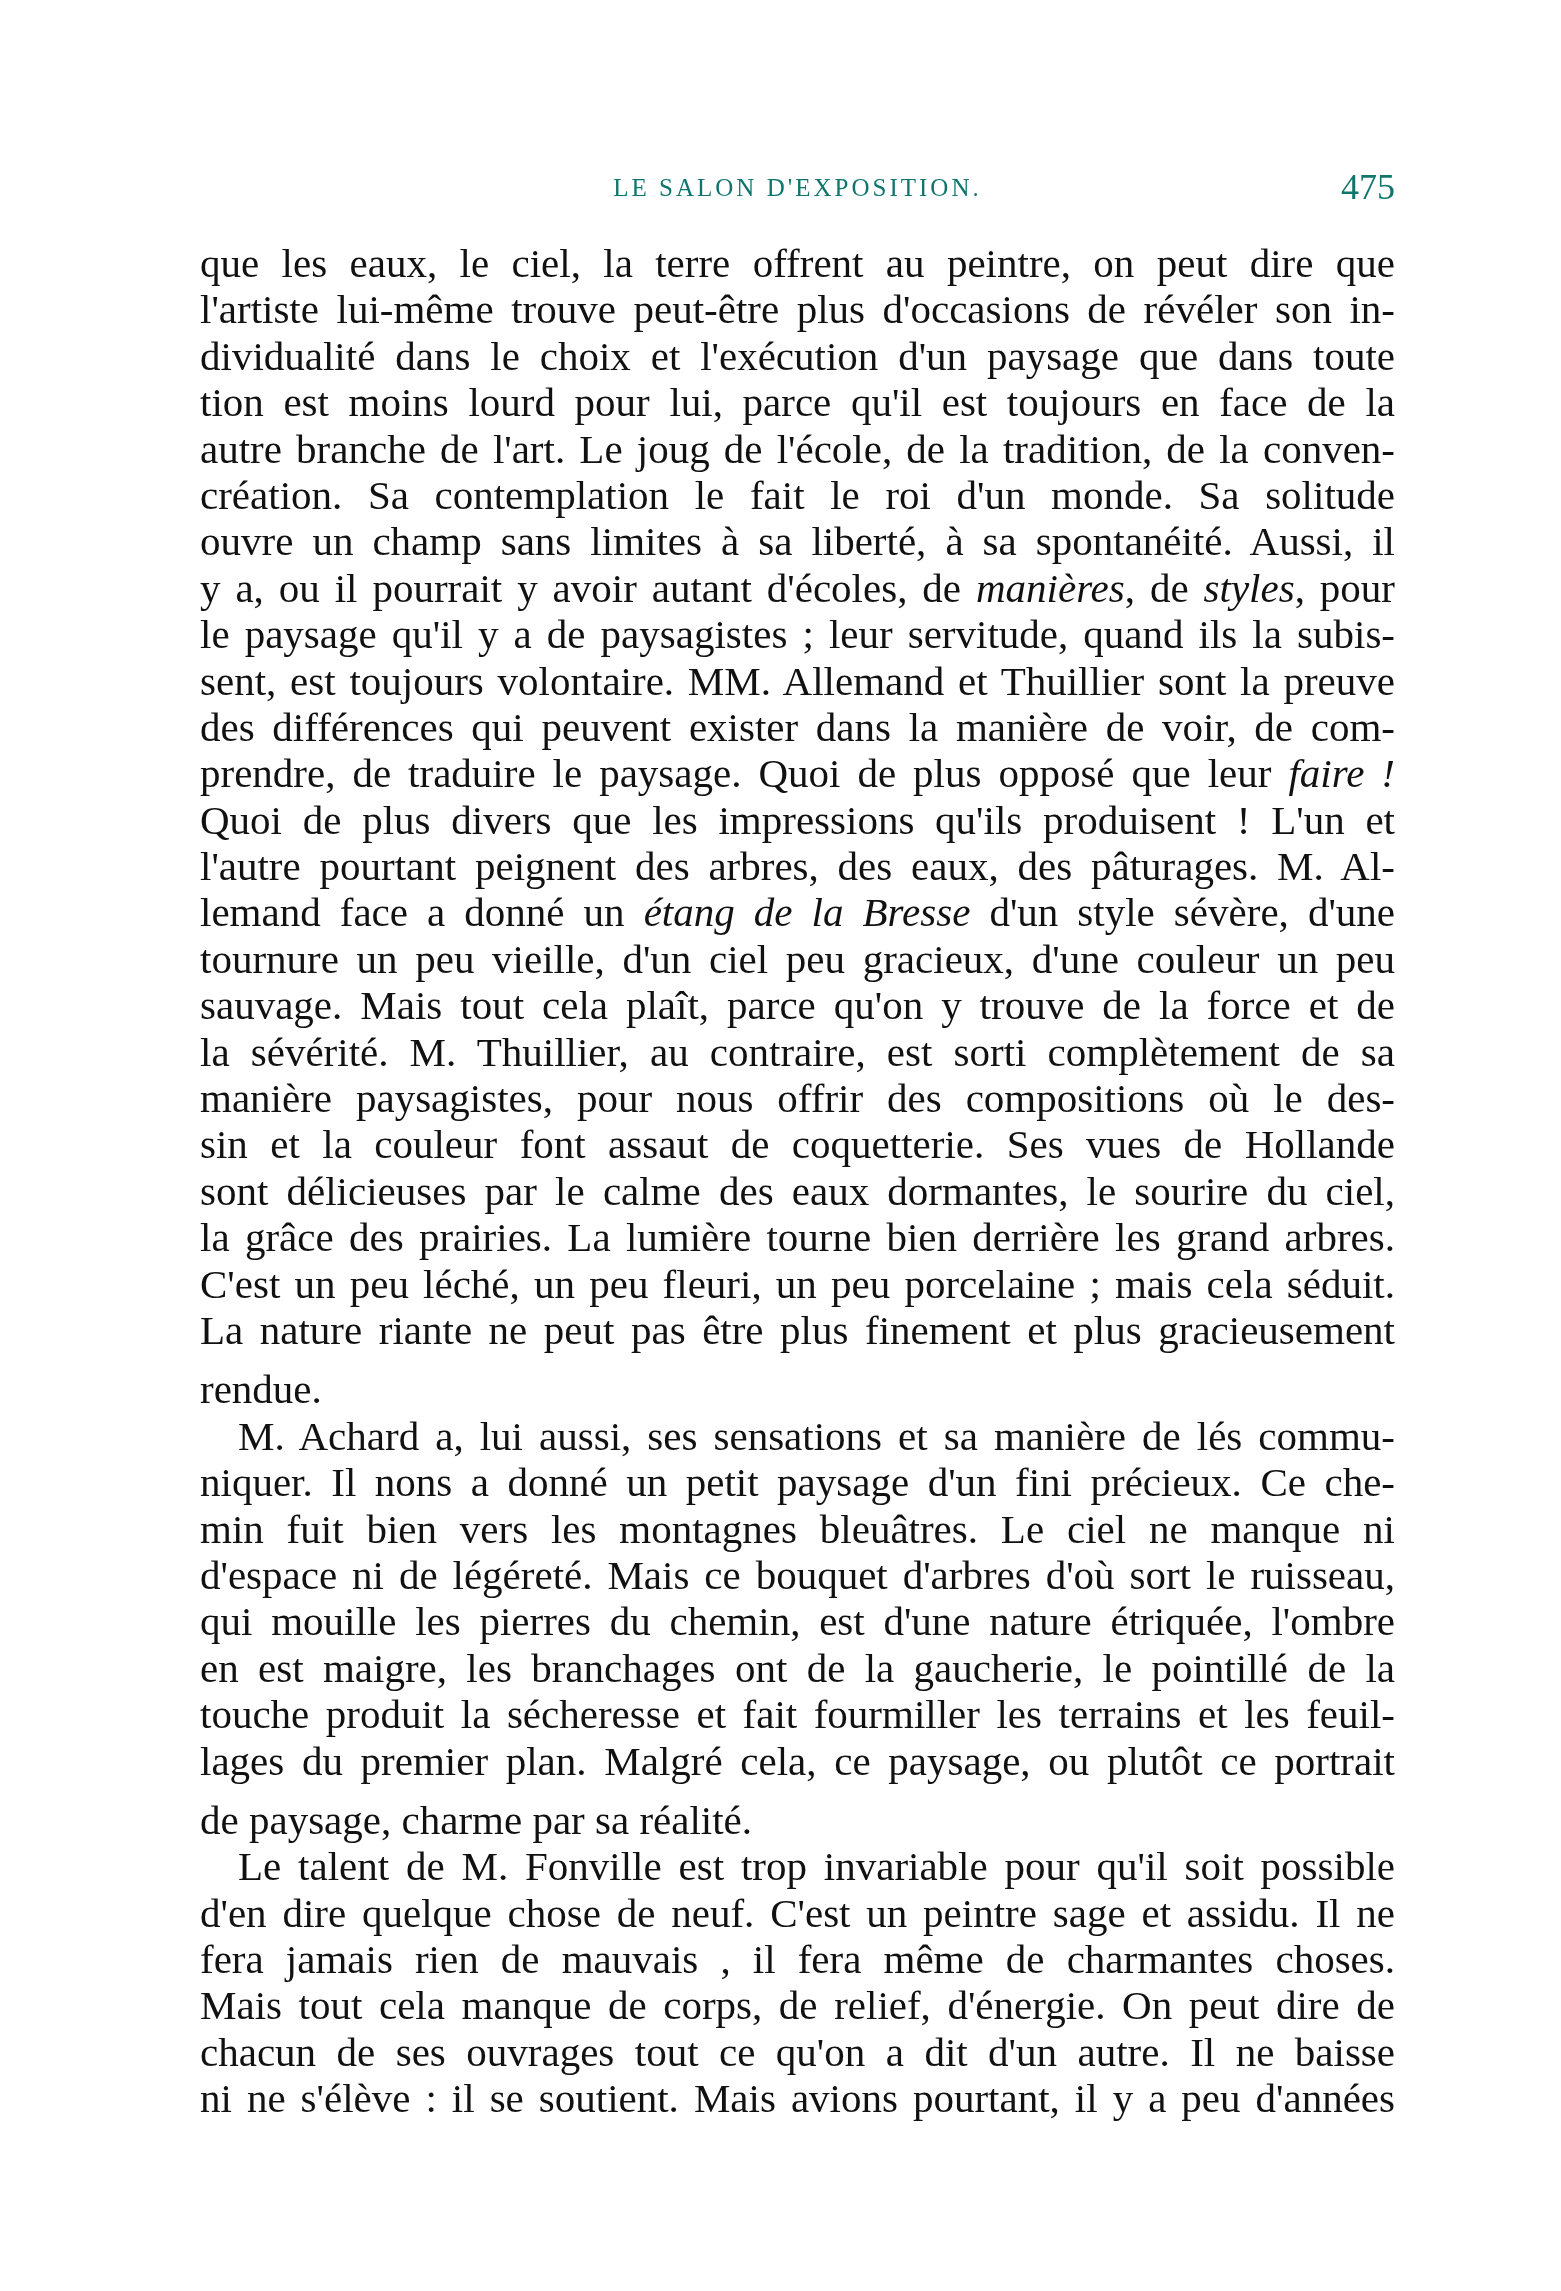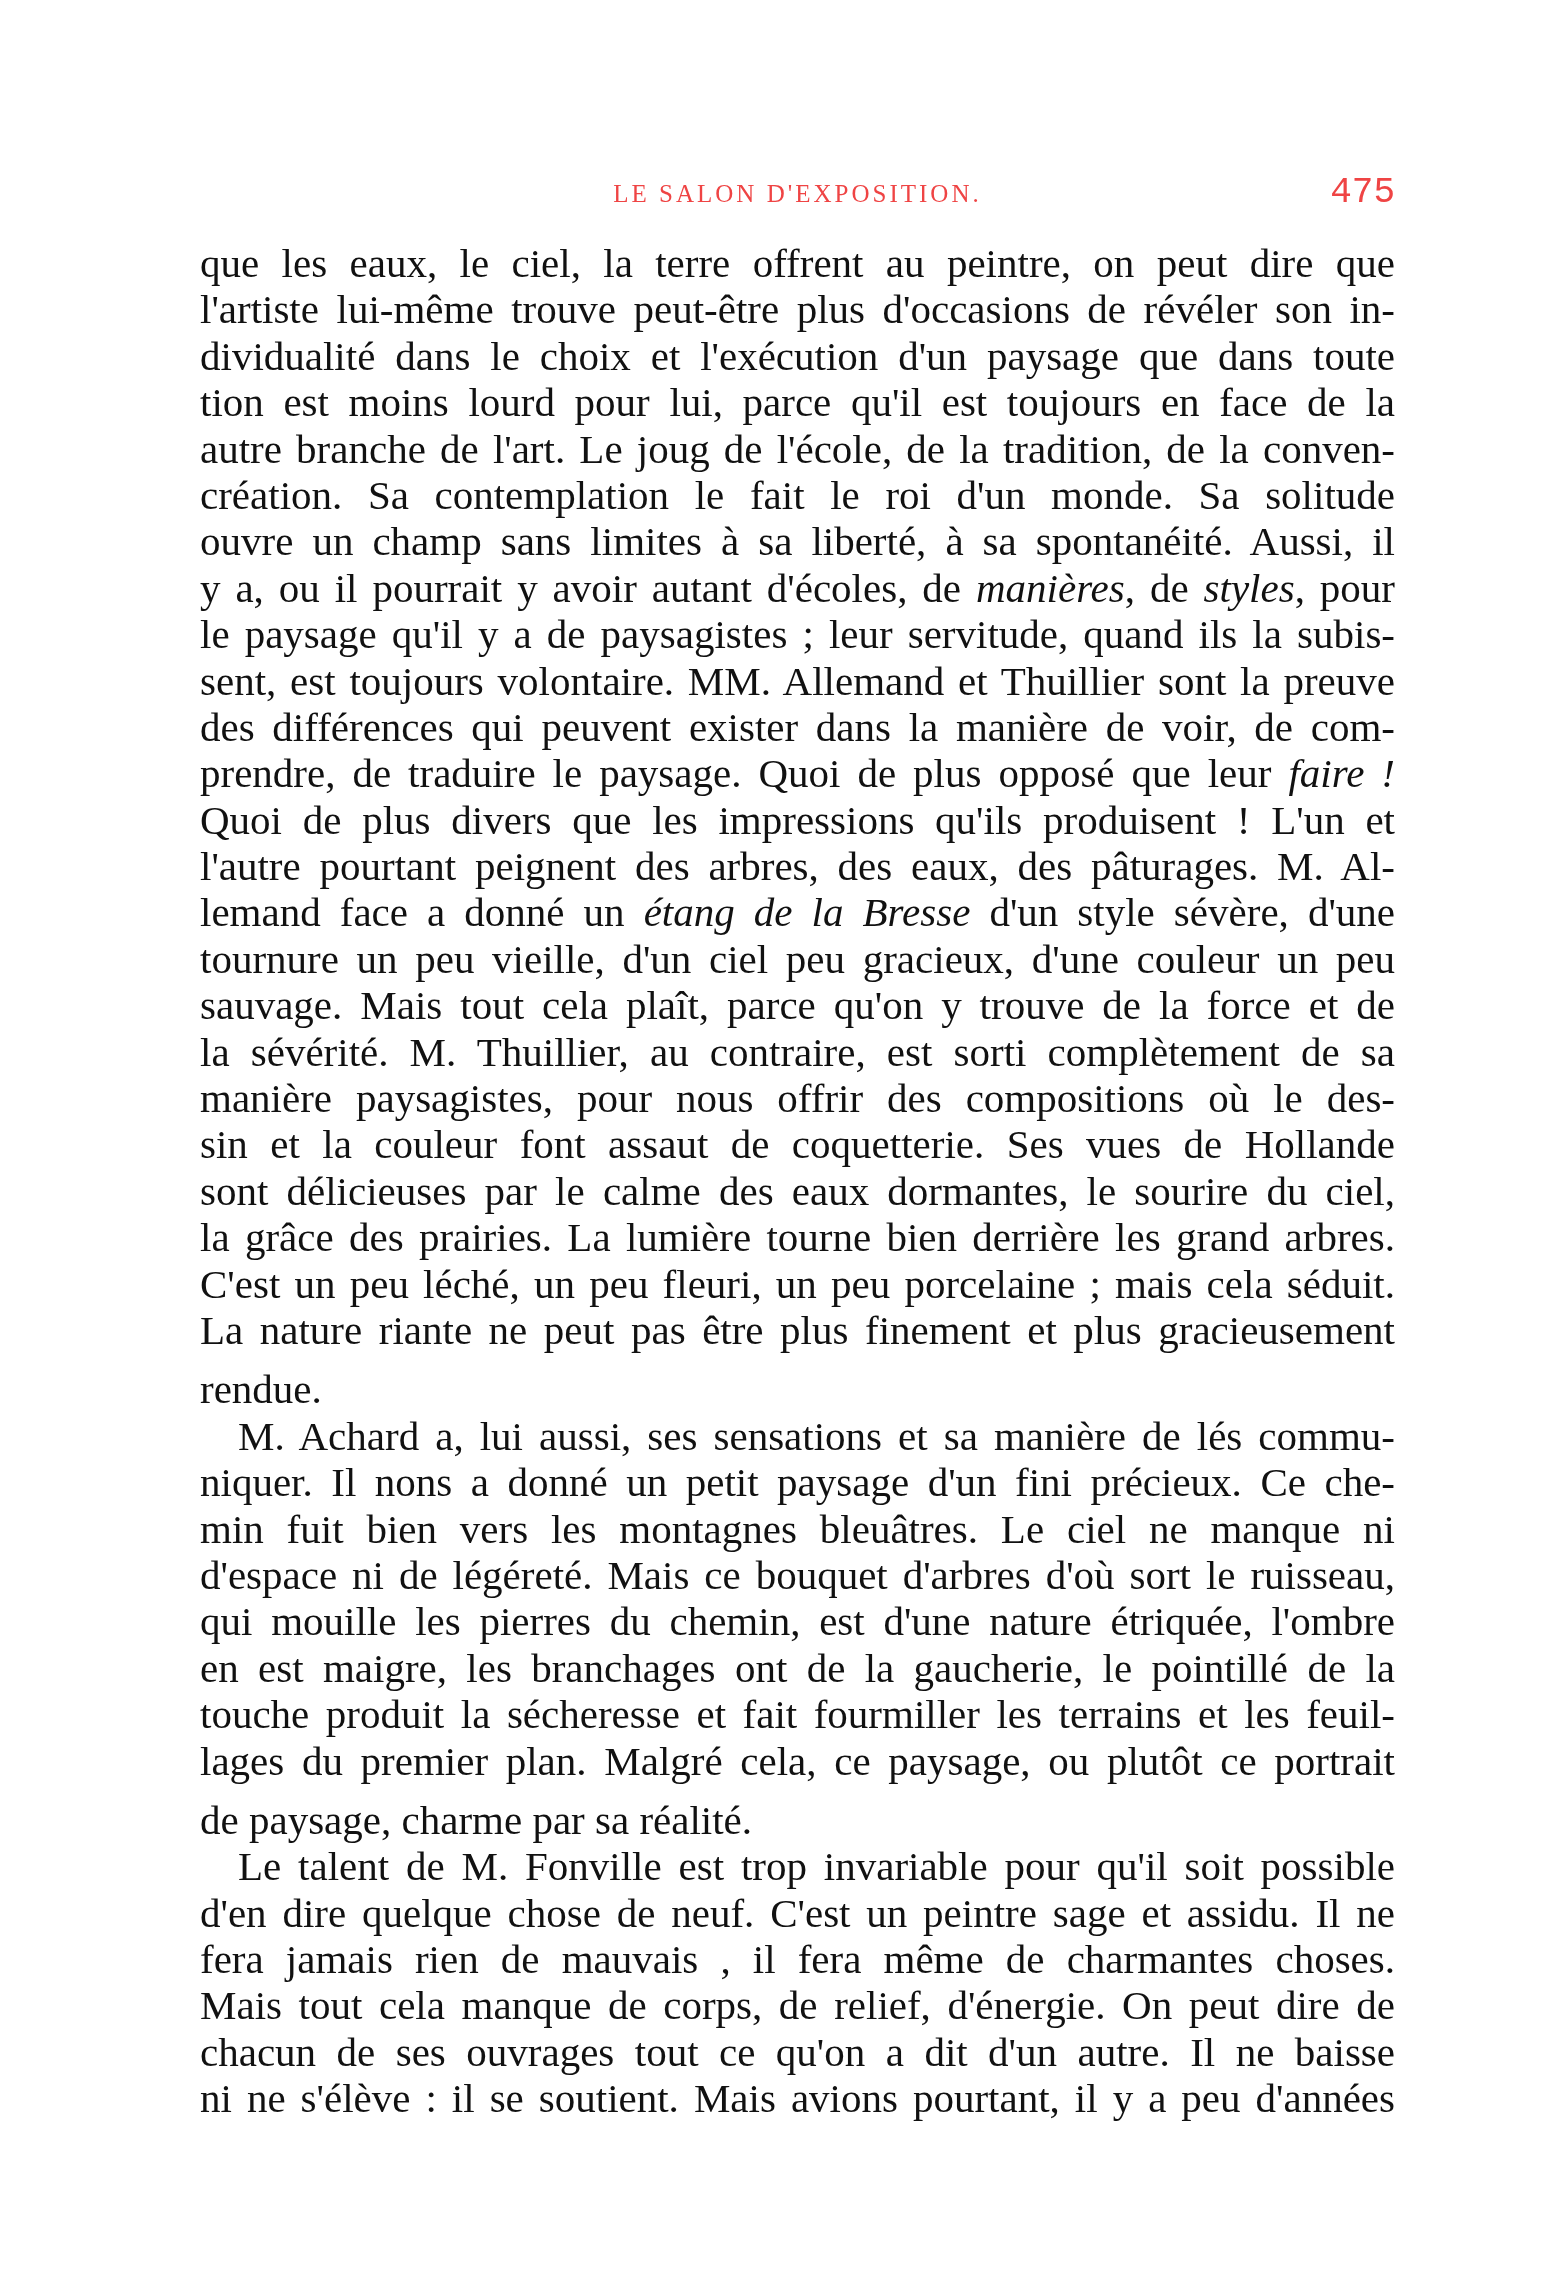--- a/index.html
+++ b/index.html
@@ -1,22 +1,22 @@
 <!DOCTYPE html>
 <html><head>
 <meta charset="utf-8">
 <style>
   html, body { margin:0; padding:0; background:#ffffff; }
   body { width:1561px; height:2291px; position:relative; overflow:hidden; }
   .page { position:absolute; left:0; top:0; width:1561px; height:2291px; background:#fff; }
-  .running-head { position:absolute; top:170px; left:200px; width:1195px; height:46px;
-    font-family:"Liberation Serif","DejaVu Serif",serif; color:#ef4444; }
+  .running-head { position:absolute; top:164px; left:200px; width:1195px; height:46px;
+    font-family:"Liberation Serif","DejaVu Serif",serif; color:#0f766e; }
   .running-title { position:absolute; left:0; right:0; text-align:center; font-size:25px;
     letter-spacing:3px; top:10px; }
-  .page-number { position:absolute; right:0; top:2px; font-size:36px;font-family:Liberation Mono, monospace; }
+  .page-number { position:absolute; right:0; top:2px; font-size:36px; }
   .body { position:absolute; top:240px; left:200px; width:1195px;
     font-family:"Liberation Serif","DejaVu Serif",serif; color:#111; font-size:41px;
     line-height:46.4px; }
   .line { display:block; white-space:nowrap; text-align:justify; text-align-last:justify;
     height:46.4px; overflow:visible; transform-origin:left center; }
   .line.last { text-align-last:left;margin-top:13px; }
   .line.indent { padding-left:38px; }
   i { font-style:italic; }
 </style>
 </head>

